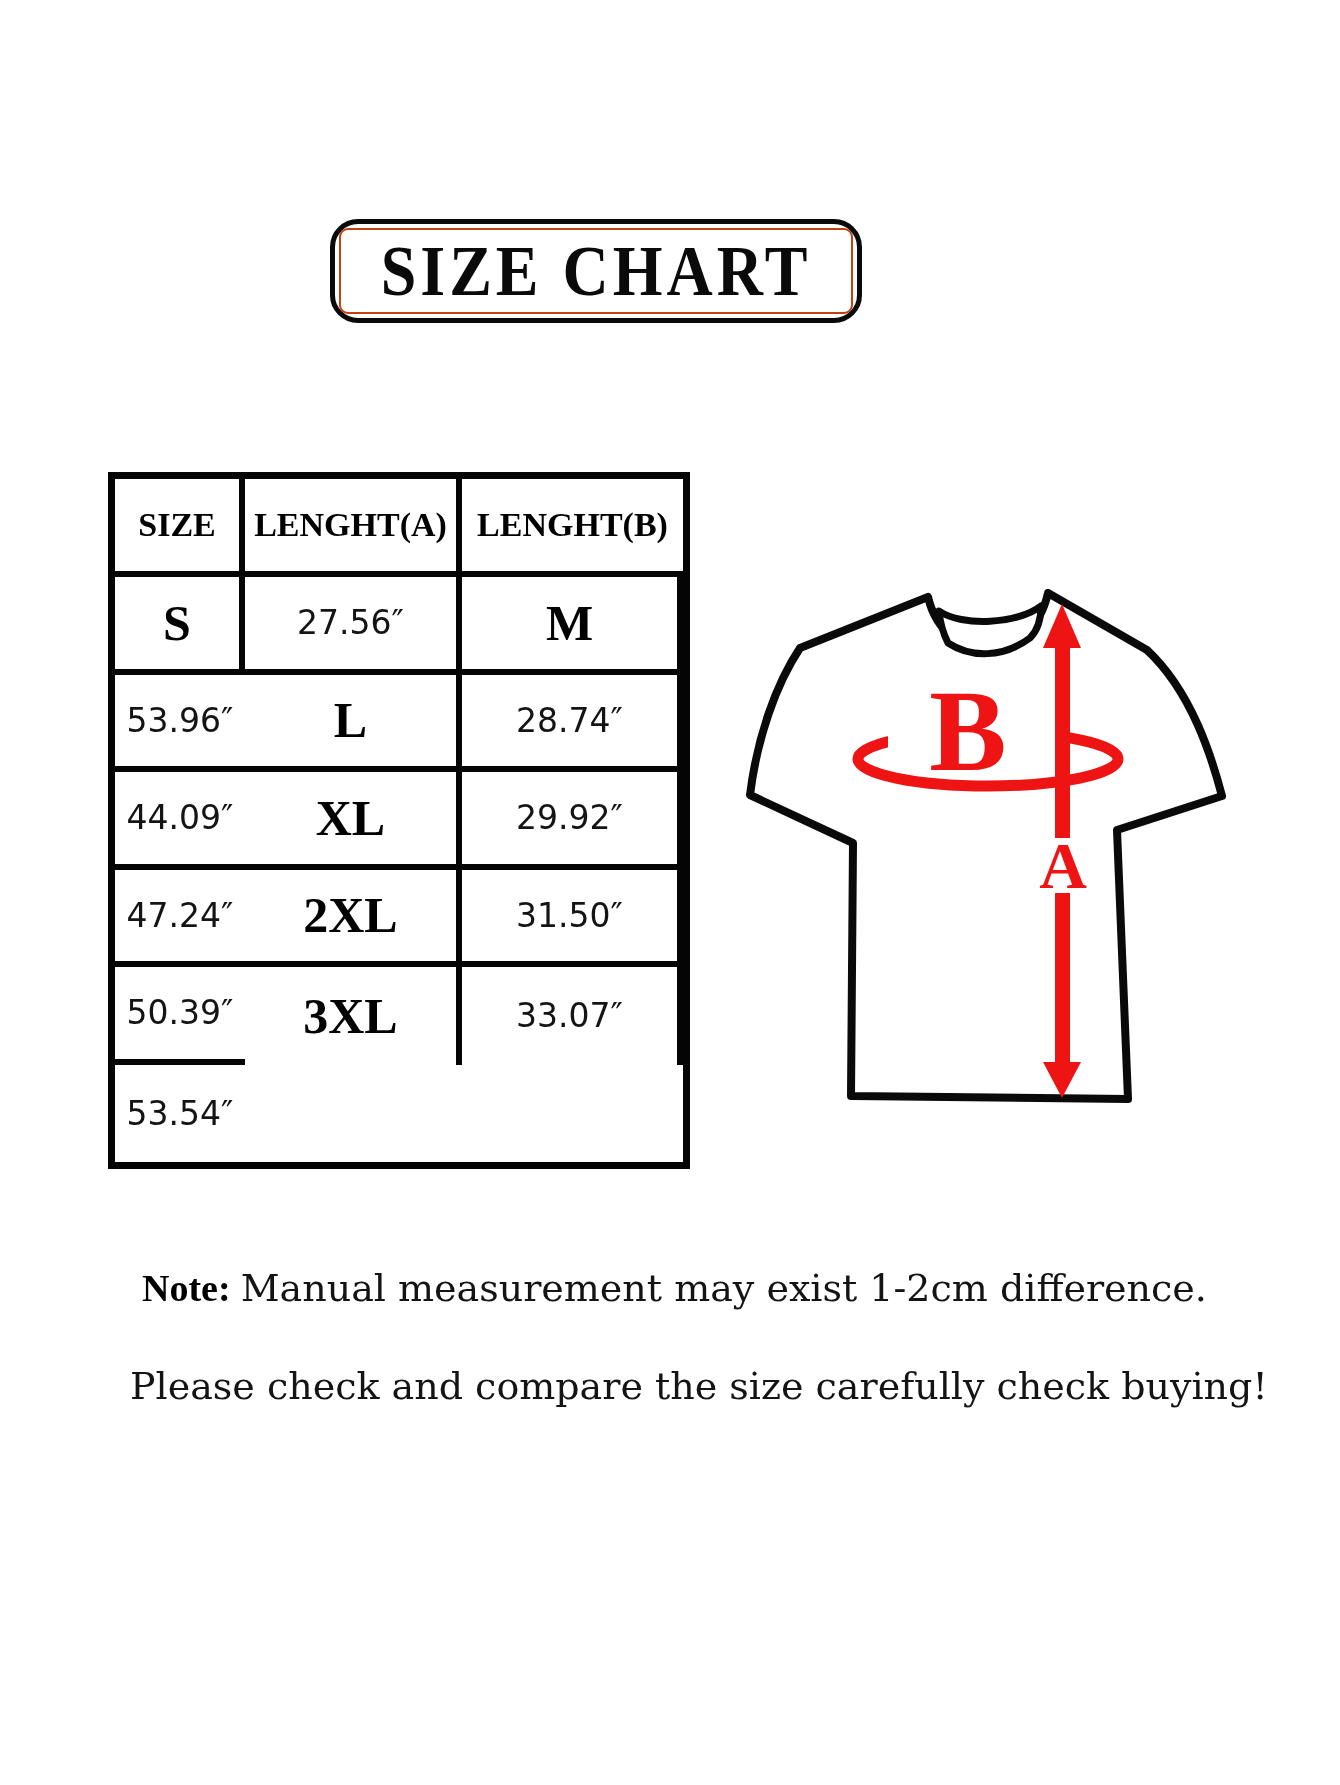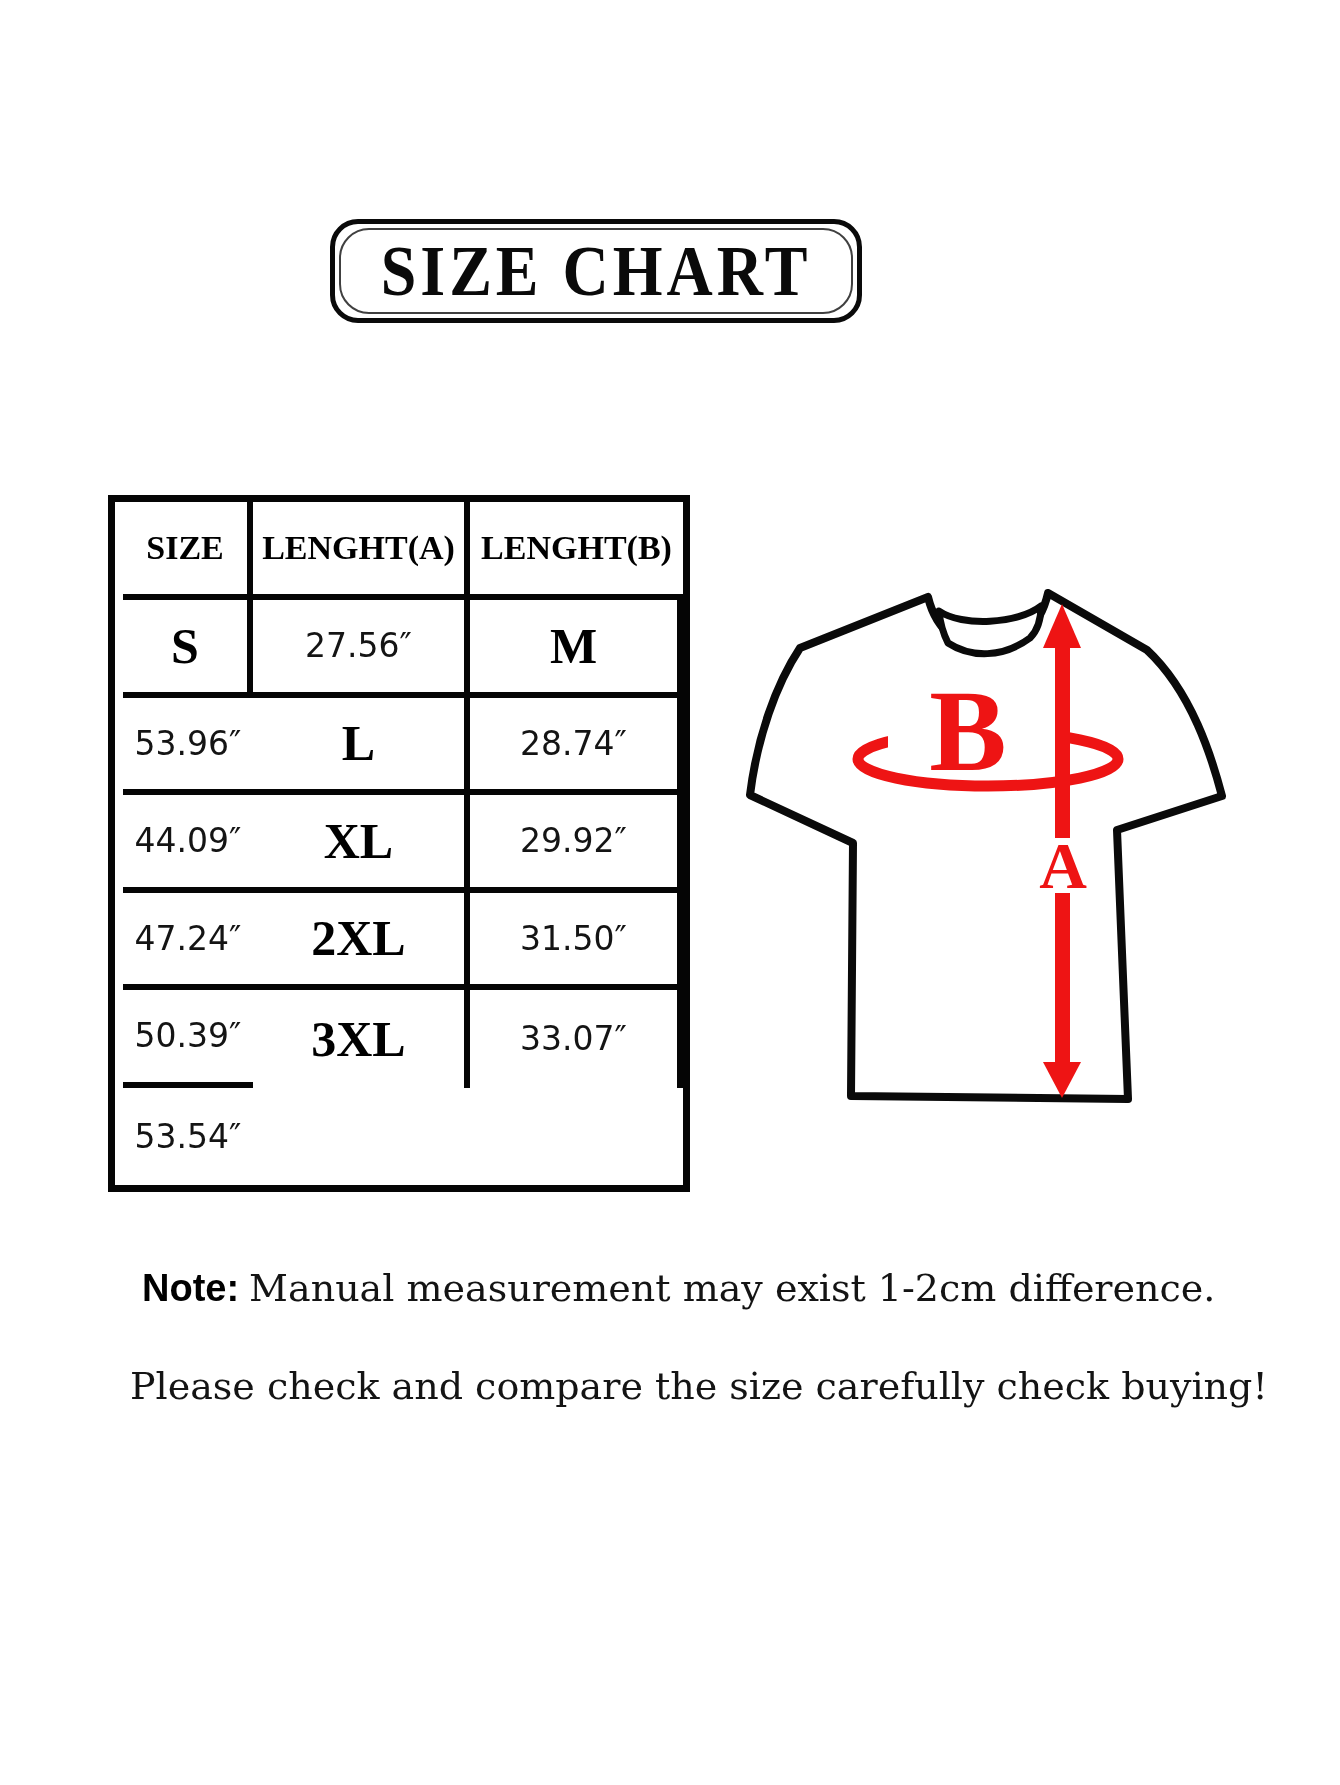--- a/index.html
+++ b/index.html
@@ -13,37 +13,36 @@
   }
 
   
   .title-box{
     position:absolute;left:330px;top:219px;width:532px;height:104px;
     border:5px solid #0a0a0a;border-radius:28px;
     padding:4px;box-sizing:border-box;background:#fff;
   }
   .title-box-inner{
     width:100%;height:100%;box-sizing:border-box;
-    border:2px solid #404040;border-radius:30px;
+    border:2px solid #c2410c;border-radius:9px;
     display:flex;align-items:center;justify-content:center;
   }
   .title-text{
     font-size:64px;font-weight:700;letter-spacing:4px;
     font-family:"Liberation Serif",serif;color:#0a0a0a;
     white-space:nowrap;transform:scaleY(1.12);
   }
 
   
   .size-table{
-    position:absolute;left:108px;top:495px;width:582px;height:697px;
+    position:absolute;left:108px;top:472px;width:582px;height:697px;
     box-sizing:border-box;border:7px solid #050505;background:#fff;
     display:grid;
     grid-template-columns:130px 217px 1fr;
     grid-template-rows:98px repeat(6,1fr);
-    padding-left:8px;
   }
   .cell{
     display:flex;align-items:center;justify-content:center;
     box-sizing:border-box;background:#fff;
   }
   .cell.vline{border-right:6px solid #050505;}
   .cell.hline{border-bottom:6px solid #050505;}
   .cell.head{
     font-weight:700;font-size:34px;letter-spacing:0px;
     font-family:"Liberation Serif",serif;transform-origin:center;
@@ -58,21 +57,21 @@
   }
 
   
   .note-line{
     position:absolute;white-space:nowrap;color:#141414;
     font-family:"DejaVu Serif",serif;font-size:38px;
   }
   .note-line-1{left:142px;top:1266px;}
   .note-line-2{left:130px;top:1364px;}
   .note-prefix{
-    font-family:Liberation Sans, sans-serif;font-weight:700;
+    font-family:Liberation Serif, serif;font-weight:700;
     color:#000;margin-right:10px;
   }
 
   
   .shirt-svg{position:absolute;left:640px;top:530px;}
 </style>
 </head>
 <body>
 
 <div class="canvas">

